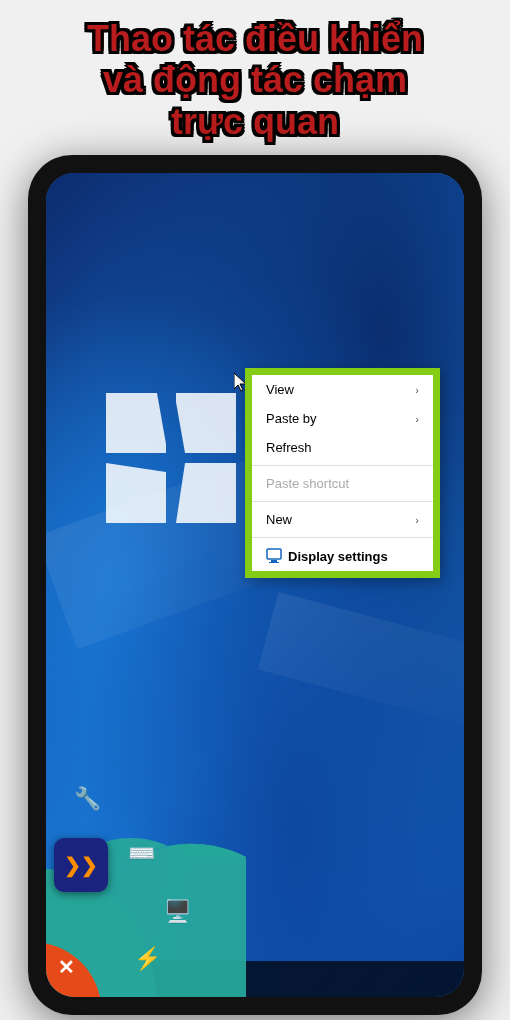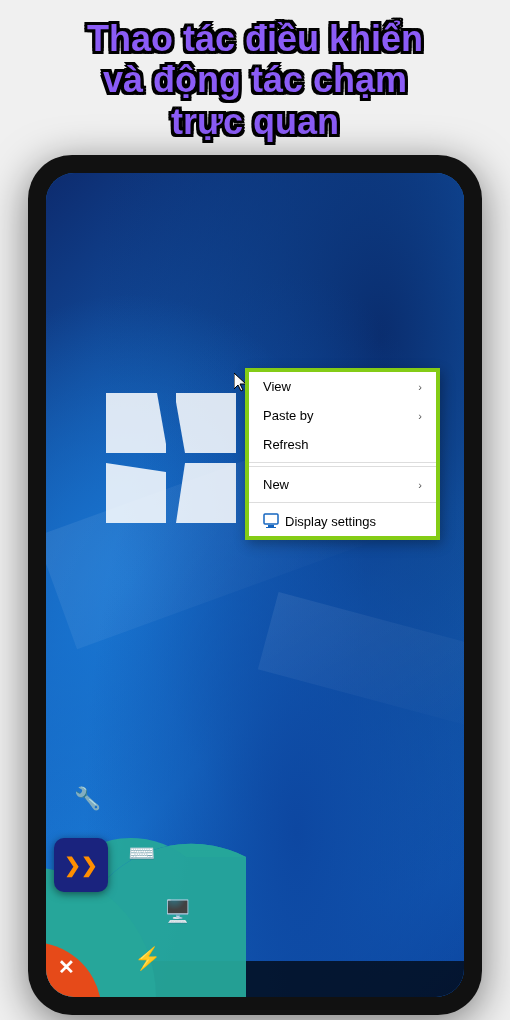--- a/index.html
+++ b/index.html
@@ -17,21 +17,21 @@
     .header {
       width: 100%;
       padding: 18px 20px 16px;
       background: #f0f0f0;
       text-align: center;
     }
 
     .header-title {
       font-size: 36px;
       font-weight: 900;
-      color: #8b5cf6;
+      color: #b91c1c;
       -webkit-text-stroke: 3px #000;
       text-stroke: 3px #000;
       line-height: 1.15;
       letter-spacing: 0px;
       paint-order: stroke fill;
       text-shadow:
         -3px -3px 0 #000,
          3px -3px 0 #000,
         -3px  3px 0 #000,
          3px  3px 0 #000,
@@ -115,21 +115,21 @@
       clip-path: polygon(15% 0, 100% 0, 100% 100%, 0 100%);
     }
 
     
     .context-menu {
       position: absolute;
       top: 195px;
       right: 24px;
       width: 195px;
       background: #fff;
-      border: 4px solid #84cc16;
+      border: 7px solid #84cc16;
       box-shadow: 2px 4px 12px rgba(0,0,0,0.3);
       font-size: 13px;
       color: #000;
     }
 
     .menu-item {
       display: flex;
       align-items: center;
       justify-content: space-between;
       padding: 7px 14px;
@@ -155,20 +155,21 @@
     .menu-item .icon-img {
       width: 16px;
       height: 16px;
       margin-right: 6px;
       flex-shrink: 0;
     }
 
     .menu-item-left {
       display: flex;
       align-items: center;
+      font-weight: bold;
     }
 
     .cursor-icon {
       position: absolute;
       top: 200px;
       right: 214px;
       width: 16px;
       height: 20px;
       pointer-events: none;
     }
@@ -237,20 +238,23 @@
         <span class="arrow">›</span>
       </div>
       <div class="menu-item">
         <span>Paste by</span>
         <span class="arrow">›</span>
       </div>
       <div class="menu-item">
         <span>Refresh</span>
       </div>
       <div class="menu-separator"></div>
+      <div class="menu-item disabled">
+        <span>Paste shortcut</span>
+      </div>
       <div class="menu-separator"></div>
       <div class="menu-item">
         <span>New</span>
         <span class="arrow">›</span>
       </div>
       <div class="menu-separator"></div>
       <div class="menu-item">
         <div class="menu-item-left">
           <svg class="icon-img" viewBox="0 0 16 16">
             <rect x="1" y="1" width="14" height="10" rx="1" fill="none" stroke="#1565c0" stroke-width="1.5"></rect>

